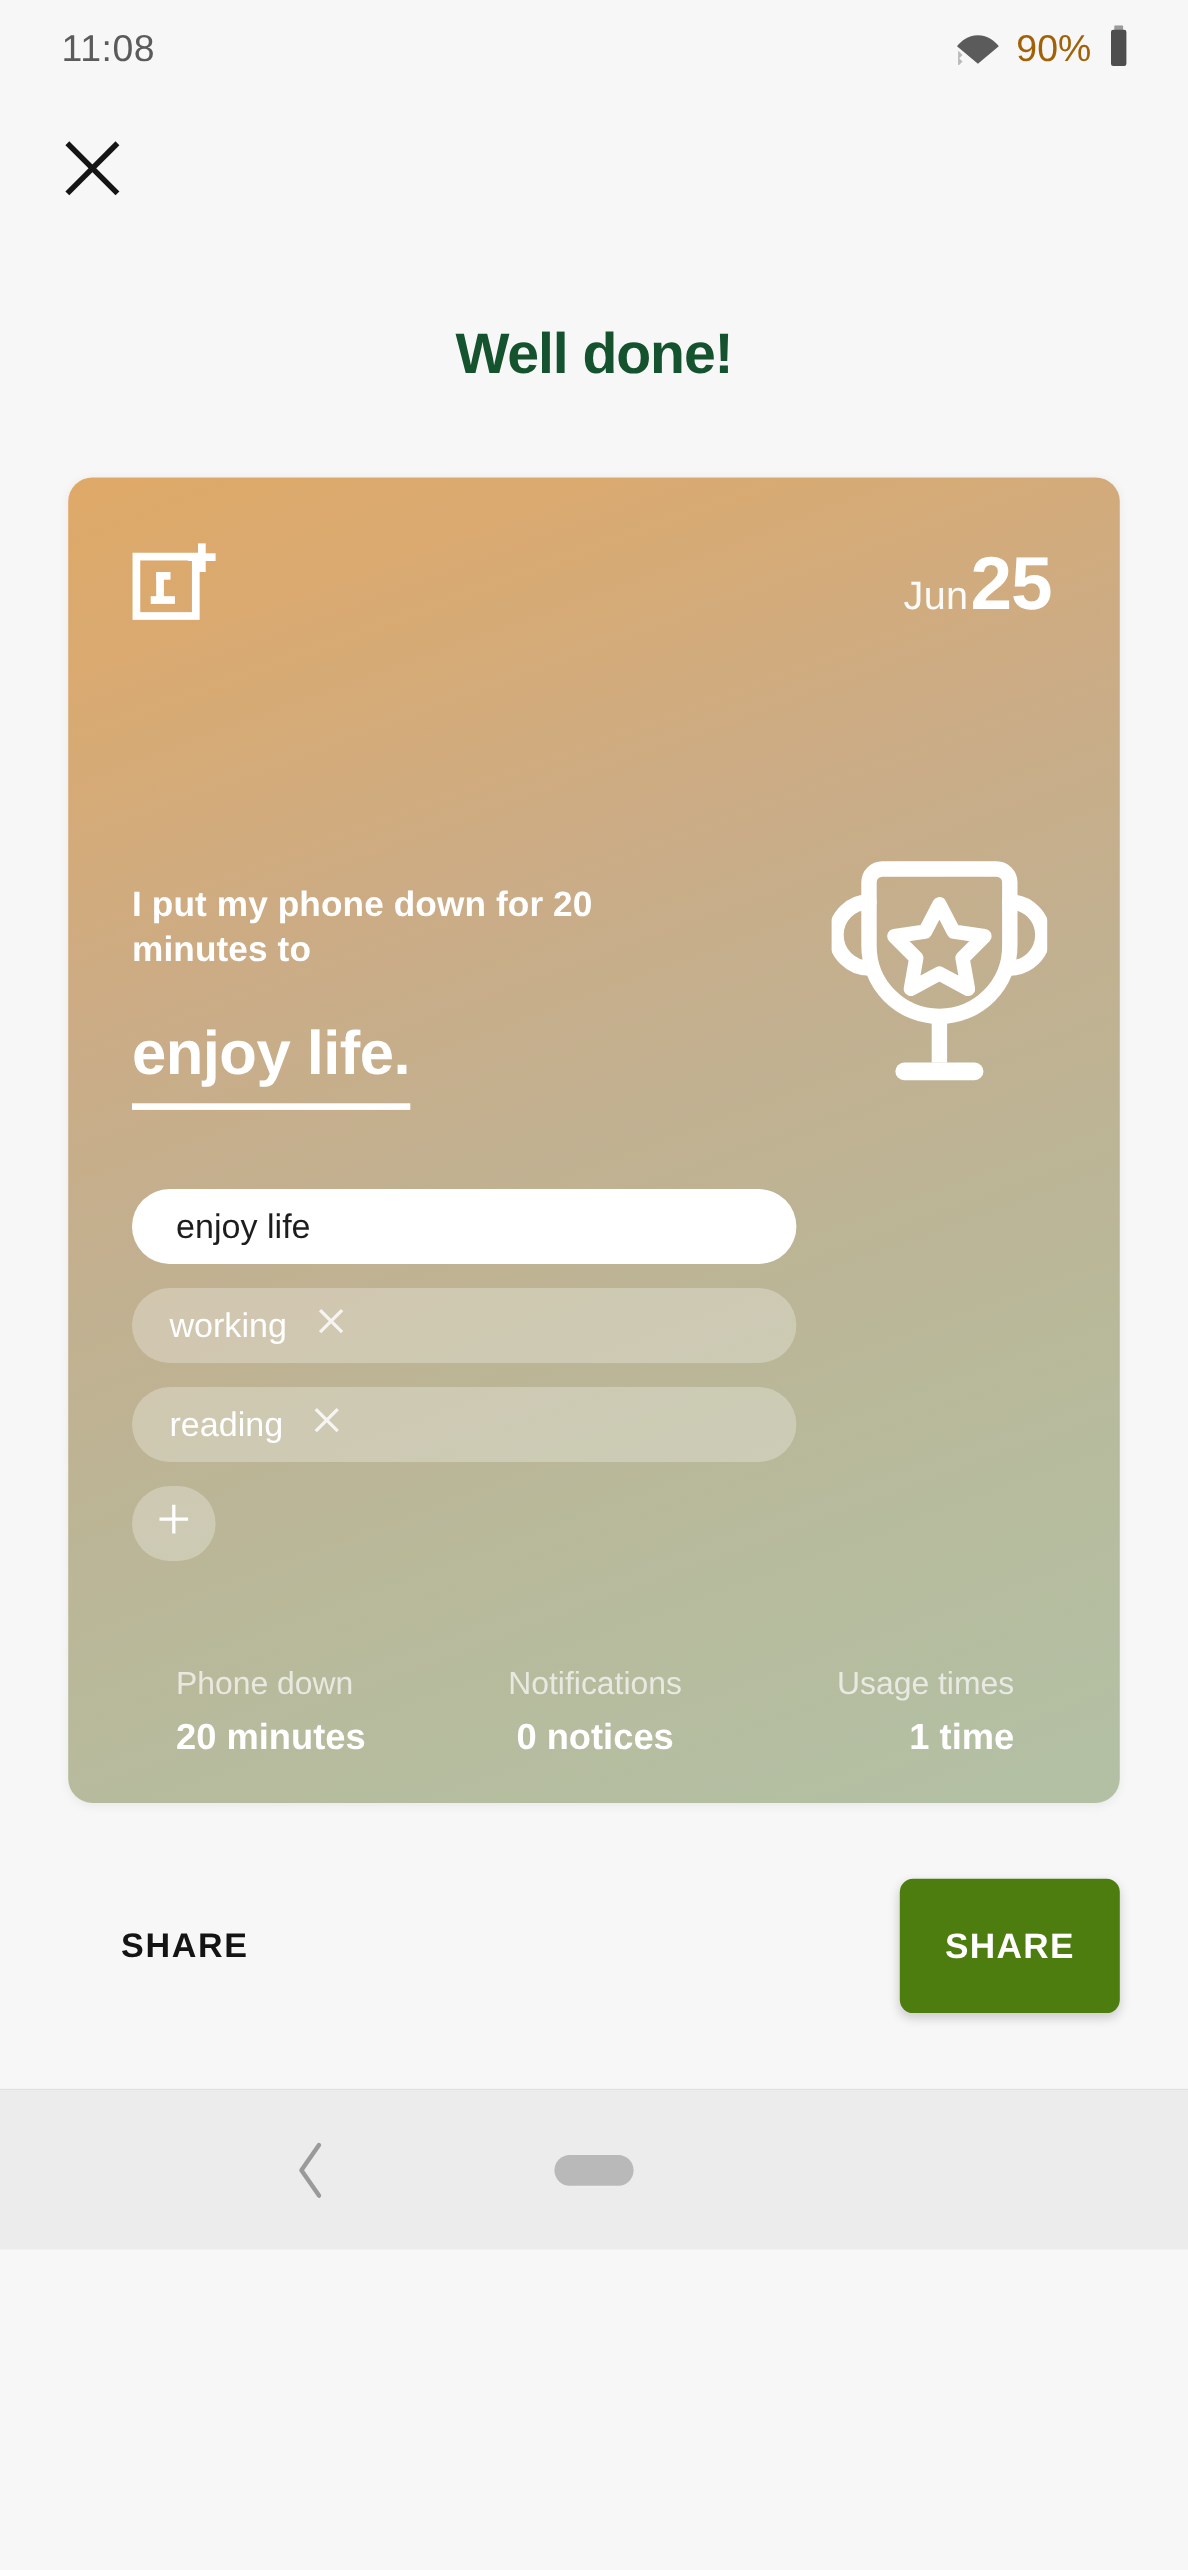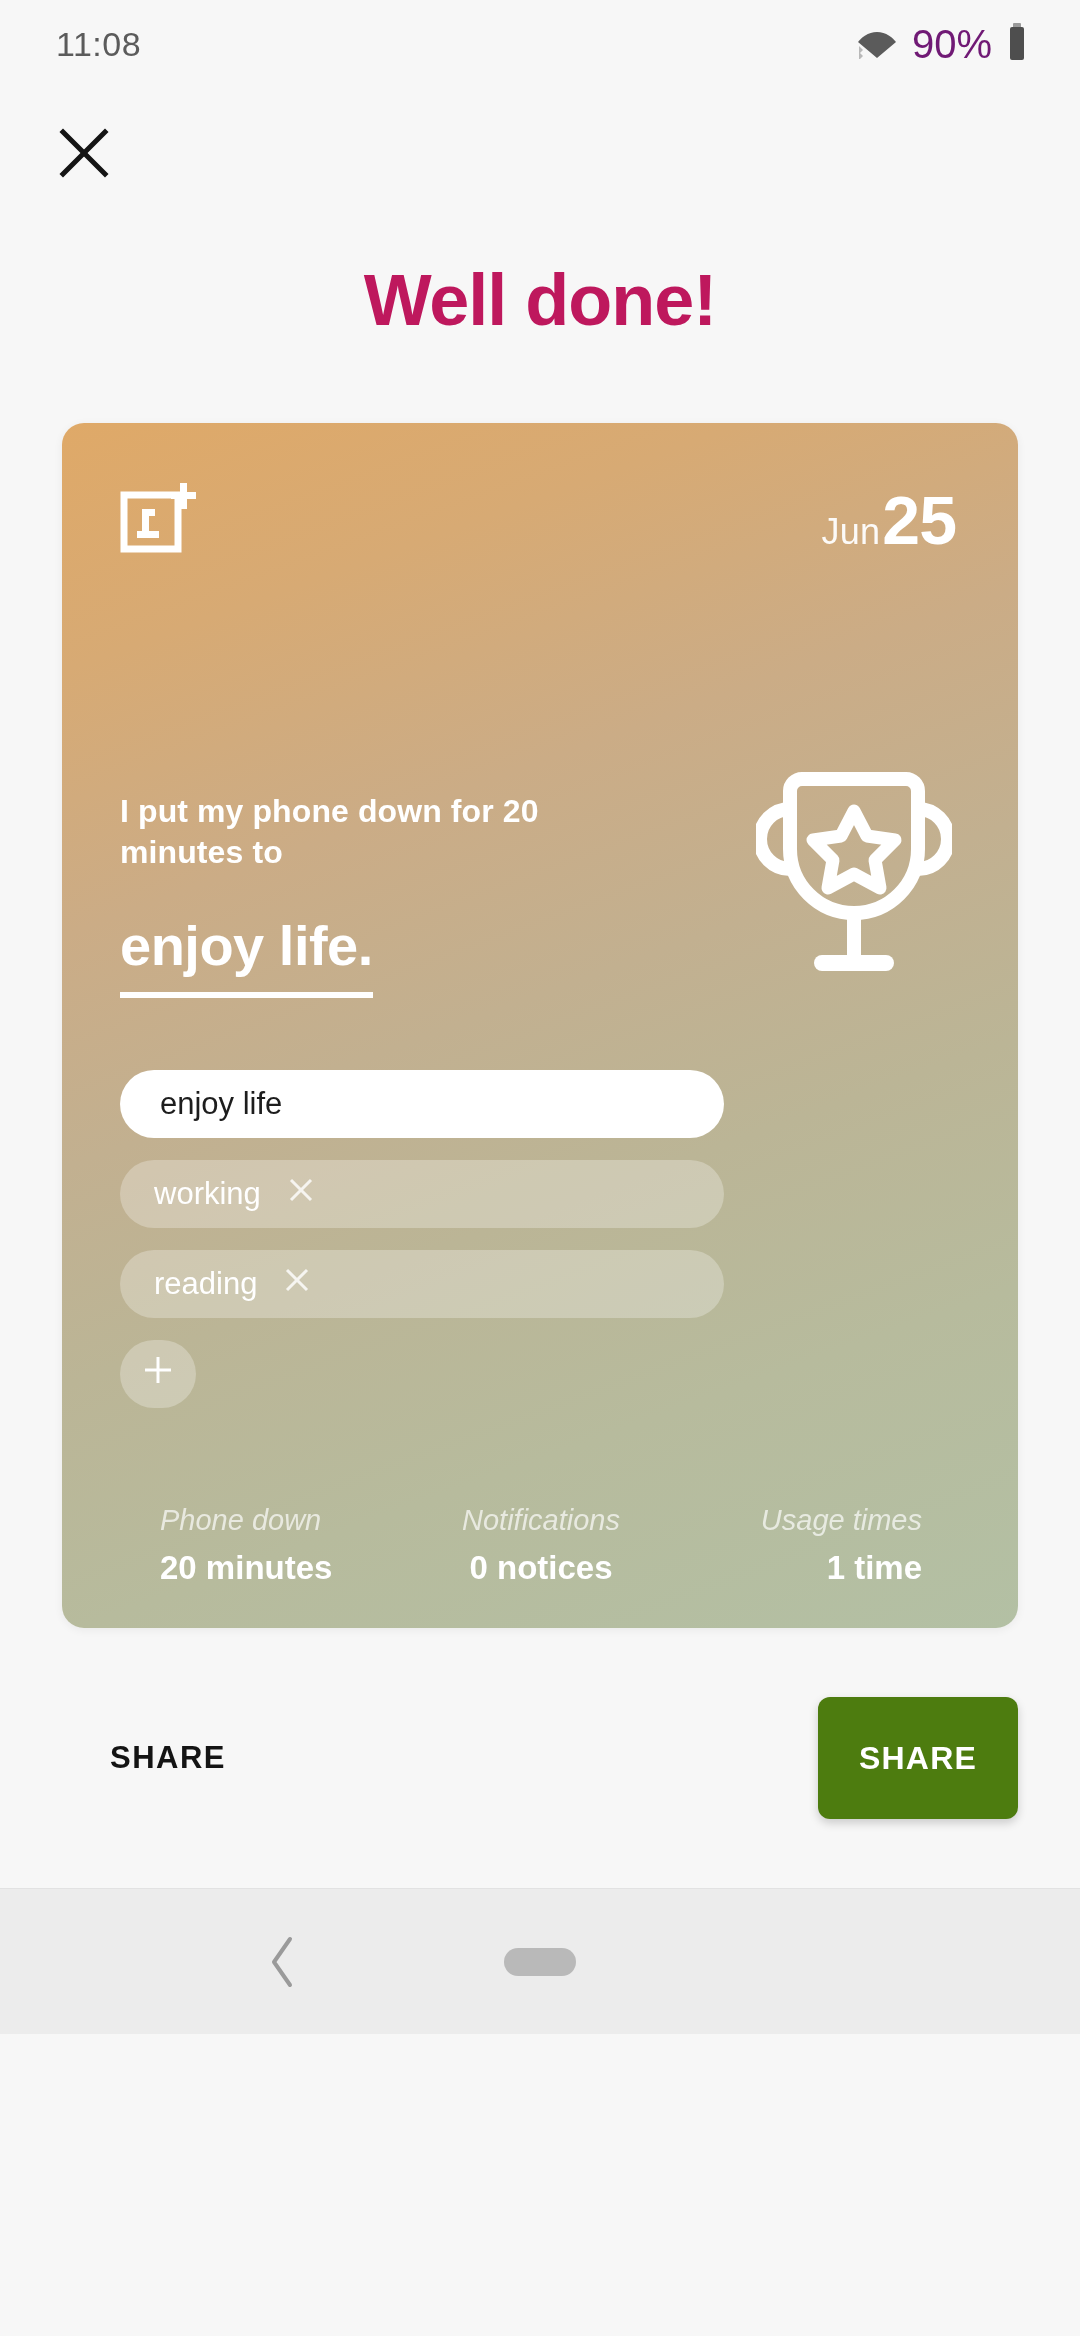--- a/index.html
+++ b/index.html
@@ -20,44 +20,44 @@
   .statusbar{
     height:88px; flex:0 0 88px;
     display:flex; align-items:center; justify-content:space-between;
     padding:0 52px 0 56px;
   }
   .status-time{
     font-size:34px; color:#5b5b5b; letter-spacing:.5px;
     font-family:"Liberation Sans", sans-serif;
   }
   .status-right{ display:flex; align-items:center; gap:14px; }
-  .status-pct{ font-size:40px; color:#701a75; }
+  .status-pct{ font-size:34px; color:#a16207; }
   .wifi-icon{ display:block; }
   .batt-icon{ display:block; }
 
   
   .topbar{
     height:130px; flex:0 0 130px;
     display:flex; align-items:center;
     padding-left:48px;
   }
   .close-btn{
     width:72px; height:72px;
     display:flex; align-items:center; justify-content:center;
     cursor:pointer;
   }
 
   
   .title{
     text-align:center;
-    font-size:72px;
+    font-size:52px;
     font-weight:bold;
-    color:#be185d;
+    color:#14532d;
     letter-spacing:-1px;
-    margin-top:41px;
+    margin-top:74px;
     margin-bottom:0;
   }
 
   
   .card-wrap{
     padding:0 62px;
     margin-top:82px;
   }
   .card{
     position:relative;
@@ -144,21 +144,21 @@
 
   .stats{
     display:flex;
     padding:96px 0 0 0;
     margin:0 56px;
   }
   .stat{ flex:1 1 0; text-align:center; }
   .stat:first-child{ text-align:left; padding-left:42px; }
   .stat:last-child{ text-align:right; padding-right:40px; }
   .stat-label{
-    font-size:29px; color:rgba(255,255,255,.68); margin-bottom:12px;font-style:italic;
+    font-size:29px; color:rgba(255,255,255,.68); margin-bottom:12px;
   }
   .stat-value{
     font-size:33px; font-weight:bold; color:#ffffff;
   }
 
   
   .footer{
     margin-top:auto;
     display:flex; align-items:center; justify-content:space-between;
     padding:0 62px 0 110px;

